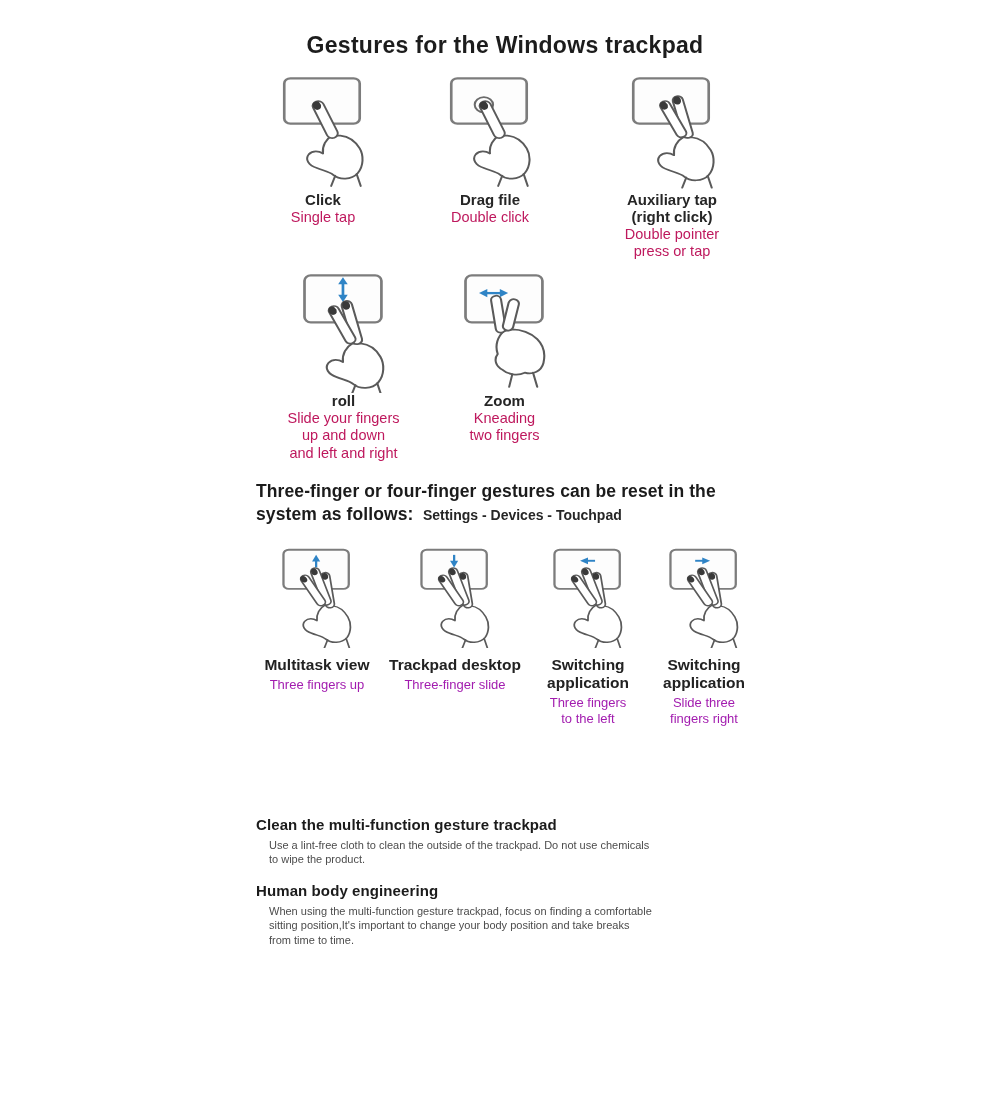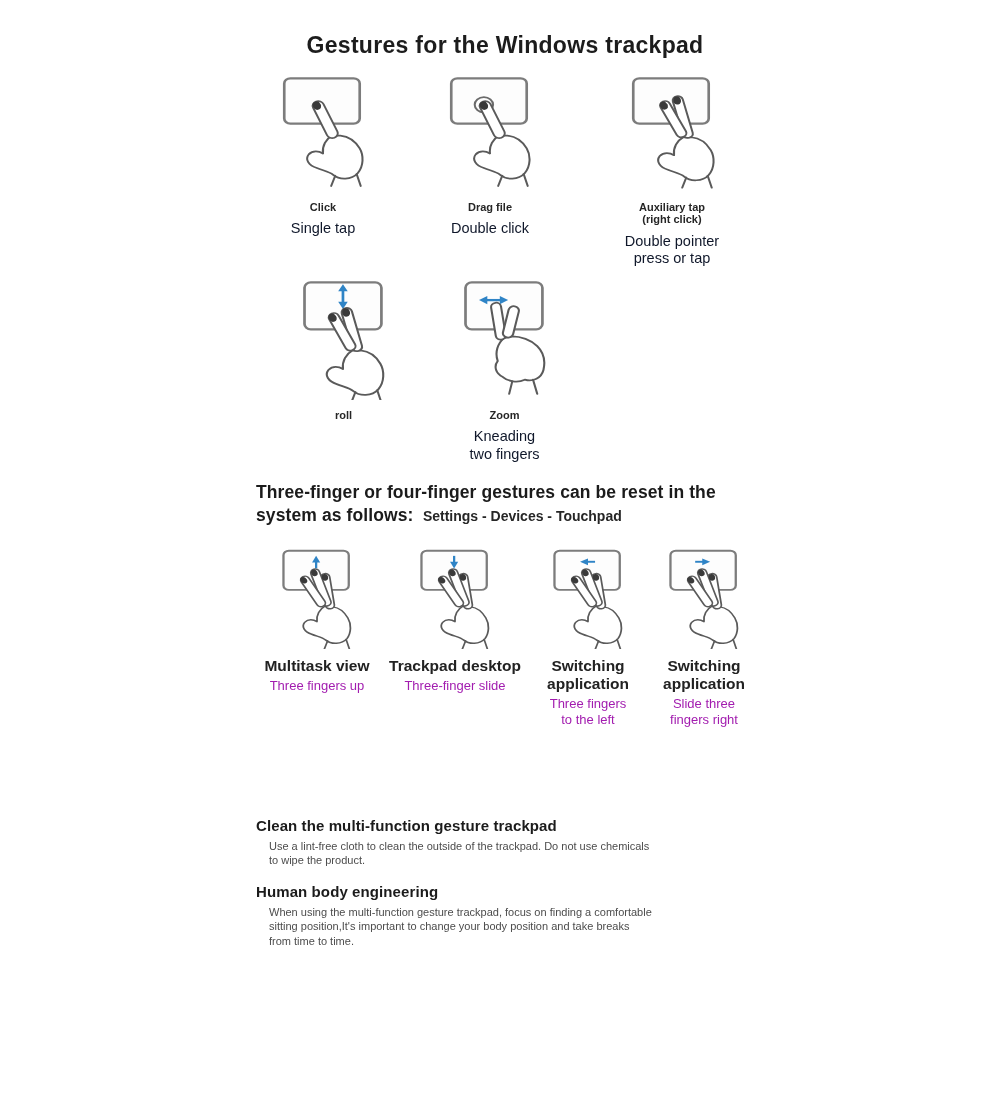--- a/index.html
+++ b/index.html
@@ -30,26 +30,26 @@
   .gcard.r3a{width:128px;}
   .gcard.r3b{width:140px;}
   .gcard.r3c{width:118px;}
   .gcard.r3d{width:106px;}
 
   .gfx{width:104px;height:118px;}
   .gfx2{width:106px;height:122px;}
   .gfx3{width:90px;height:102px;}
 
   .gname{
-    font-size:11px;font-weight:bold;color:#262626;
-    white-space:pre-line;line-height:1.12;margin-top:9px;
+    font-size:15px;font-weight:bold;color:#262626;
+    white-space:pre-line;line-height:1.12;
   }
   .gsub{
-    font-size:14.5px;color:#0f172a;white-space:pre-line;
-    line-height:1.22;margin-top:7px;
+    font-size:14.5px;color:#be185d;white-space:pre-line;
+    line-height:1.22;margin-top:0;
   }
   .gname3{
     font-size:15.5px;font-weight:bold;color:#222;
     white-space:pre-line;line-height:1.15;margin-top:8px;
   }
   .gsub3{
     font-size:13px;color:#a21caf;white-space:pre-line;
     line-height:1.28;margin-top:3px;
   }
 
@@ -170,20 +170,23 @@
     <div class="grow" id="row2">
       <div class="gcard r2a">
         <svg class="gfx2" viewBox="0 0 102 138" preserveAspectRatio="none">
           <use href="#pad"></use>
           <use href="#arrow-double" transform="translate(50,8)"></use>
           <g transform="translate(-3,8)">
               <use href="#hand2"></use>
             </g>
         </svg>
         <div class="gname">roll</div>
+        <div class="gsub">Slide your fingers
+up and down
+and left and right</div>
       </div>
 
       <div class="gcard r2b">
         <svg class="gfx2" viewBox="0 0 102 138" preserveAspectRatio="none">
           <use href="#pad"></use>
           <use href="#arrow-double" transform="translate(53,25) rotate(90)"></use>
           <use href="#handpinch"></use>
         </svg>
         <div class="gname">Zoom</div>
         <div class="gsub">Kneading

